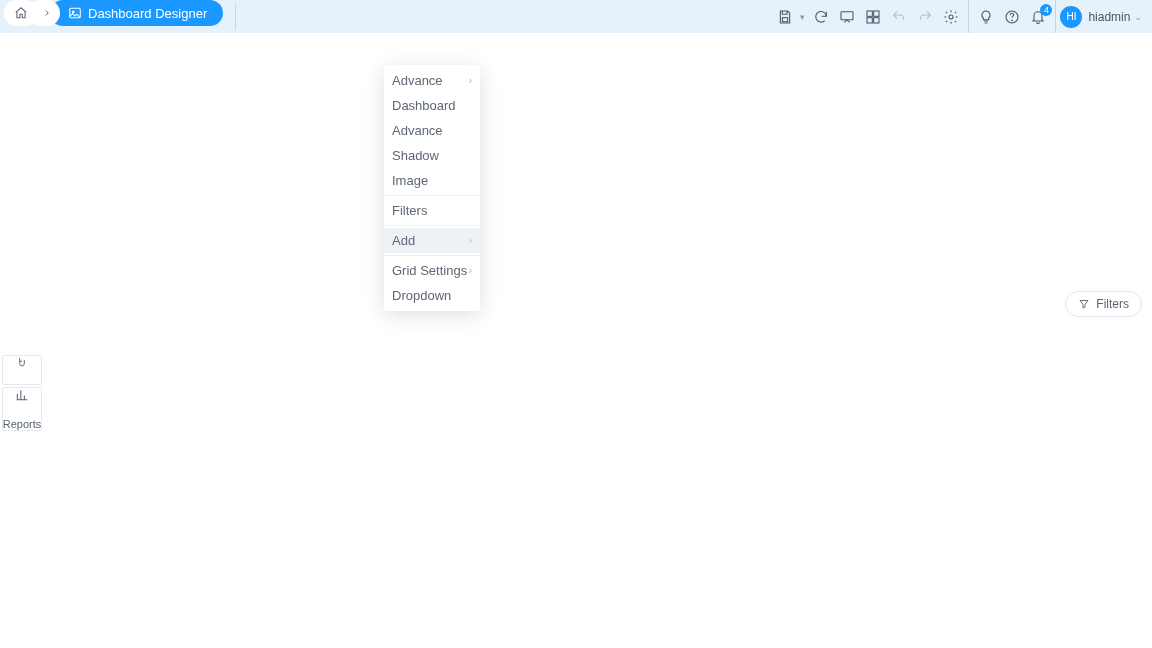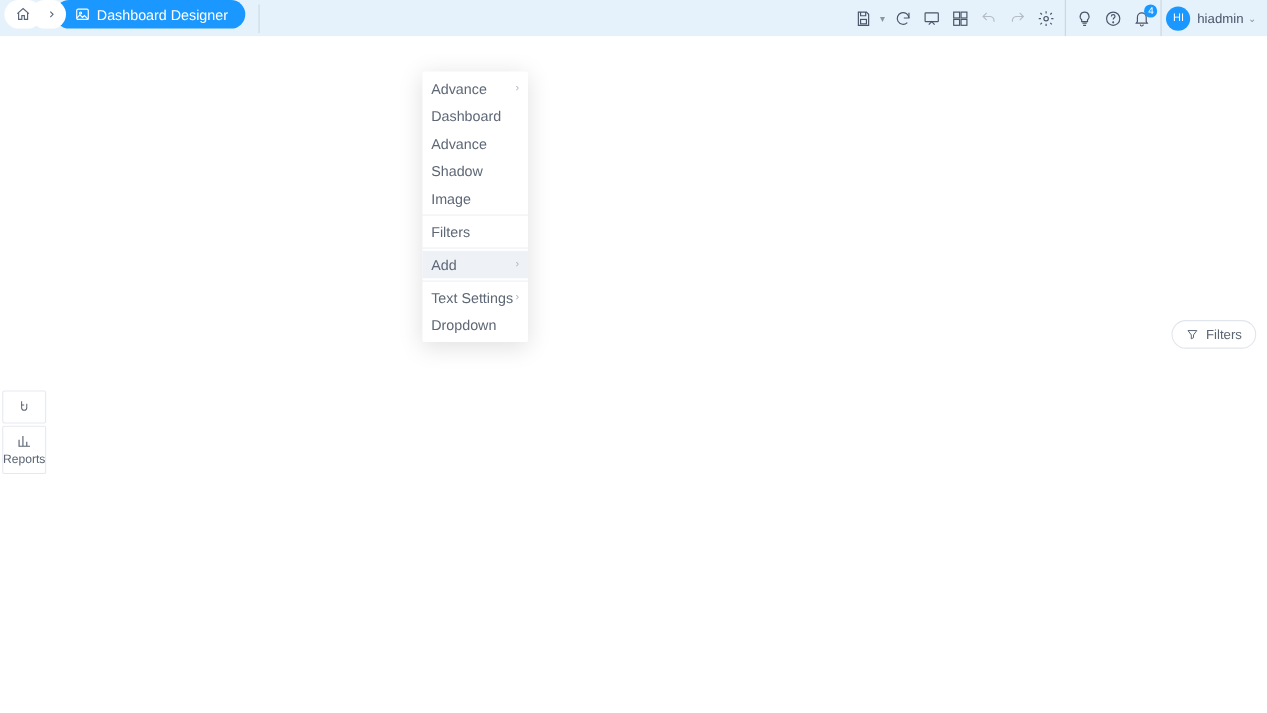--- a/index.html
+++ b/index.html
@@ -135,21 +135,21 @@
   .side-card {
     position: absolute;
     left: 2px;
     width: 40px;
     background: #fff;
     border: 1px solid #e5e9ef;
     border-radius: 2px;
     display: flex;
     flex-direction: column;
     align-items: center;
-    justify-content: center;
+    justify-content: space-between;
     gap: 4px;
     font-size: 11px;
     color: #5a6472;
     cursor: pointer;
   }
   .side-card.cursor { top: 322px; height: 30px; }
   .side-card.reports { top: 354px; height: 44px; font-weight: 300;}
 
   
   .menu {
@@ -339,21 +339,21 @@
     <div class="menu-item">
       <span>Filters</span>
     </div>
     <div class="sep"></div>
     <div class="menu-item active">
       <span>Add</span>
       <span class="arr">›</span>
     </div>
     <div class="sep"></div>
     <div class="menu-item">
-      <span>Text Settings</span>
+      <span>Grid Settings</span>
       <span class="arr">›</span>
     </div>
     <div class="menu-item">
       <span>Dropdown</span>
     </div>
   </div>
 
 
 </div>
 

